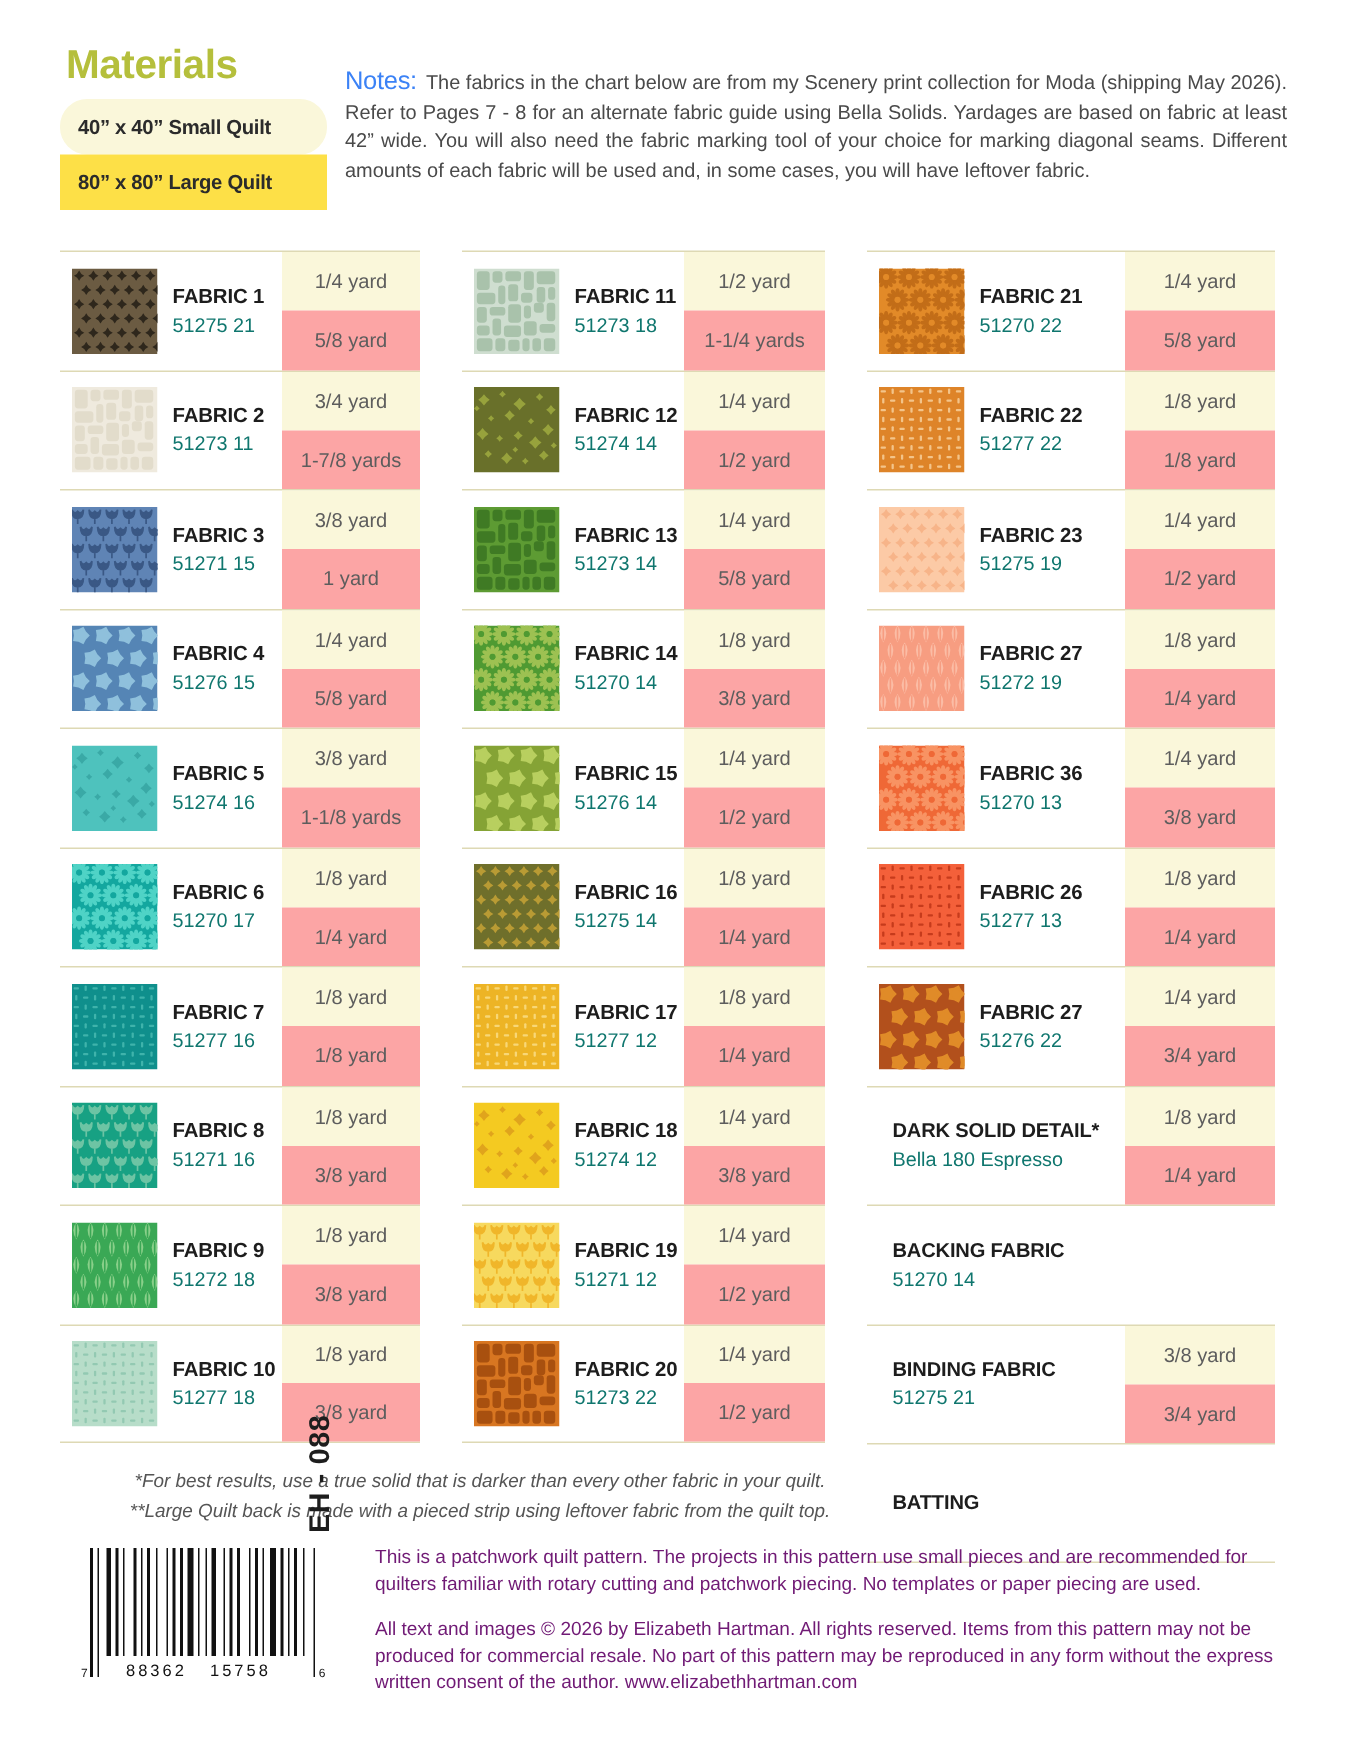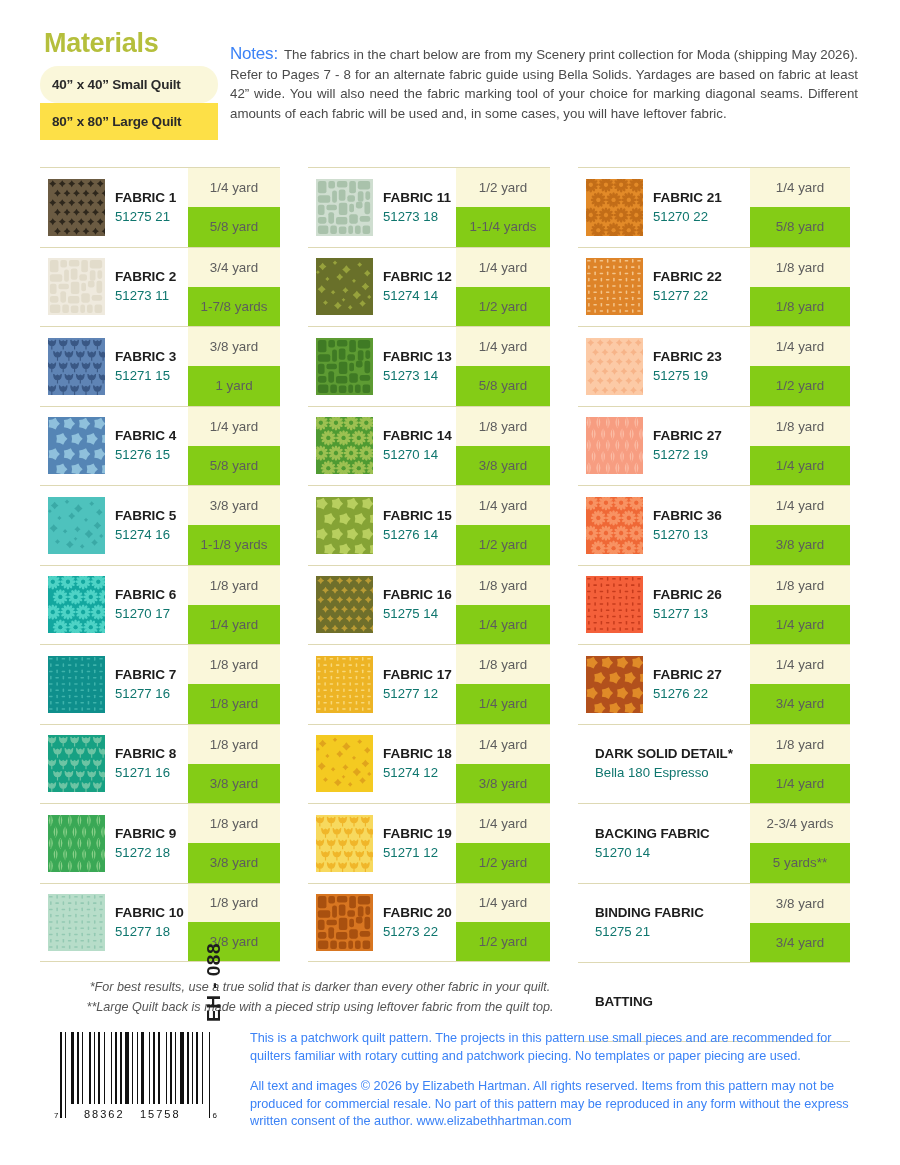--- a/index.html
+++ b/index.html
@@ -70,21 +70,21 @@
   .fleft.noswatch{padding-left:17px;}
   .fleft.noswatch .fname{font-size:13.4px;}
 
   .fyard{flex:0 0 auto;display:flex;flex-direction:column;}
   .fyard .y{
     display:flex;align-items:center;justify-content:center;
     font-size:13.4px;color:#5d5d5d;height:39.75px;box-sizing:border-box;
     text-align:center;white-space:nowrap;
   }
   .fyard .y.small{background:#faf7da;}
-  .fyard .y.large{background:#84cc16;}
+  .fyard .y.large{background:#fca5a5;}
 
   .col1 .fyard{width:92px;}
   .col2 .fyard{width:94px;}
   .col3 .fyard{width:100px;}
 
   
   .footnotes{position:absolute;left:40px;top:978px;width:560px;}
   .fnote{
     font-size:12.6px;font-style:italic;color:#555;line-height:19.5px;
     text-align:center;
@@ -106,21 +106,21 @@
   .bc-a{left:24px;letter-spacing:2px;}
   .bc-b{left:80px;letter-spacing:2px;}
   .bc-white{position:absolute;background:#fff;}
   .ehcode{
     position:absolute;left:163px;top:-6px;
     font-size:19px;font-weight:bold;color:#1d1d1d;
     transform:rotate(-90deg);transform-origin:left top;
     white-space:nowrap;letter-spacing:0.5px;
   }
   .legal{flex:1 1 auto;padding-left:10px;padding-top:2px;}
-  .legal p{margin:0 0 13px 0;font-size:12.7px;line-height:17.5px;color:#3b82f6;}
+  .legal p{margin:0 0 13px 0;font-size:12.7px;line-height:17.5px;color:#701a75;}
   .legal p:last-child{margin-bottom:0;}
 </style>
 </head>
 <body>
 
 <div class="page">
 
   <div class="header">
 
     <div class="mat-col">
@@ -2369,24 +2369,20 @@
               <div class="y large">1/4 yard</div>
             </div>
           </div>
           <div class="frow">
             <div class="fleft noswatch">
               <div class="fnames">
                 <div class="fname">BACKING FABRIC</div>
                 <div class="fsku">51270 14</div>
               </div>
             </div>
-            <div class="fyard">
-              <div class="y small">2-3/4 yards</div>
-              <div class="y large">5 yards**</div>
-            </div>
           </div>
           <div class="frow">
             <div class="fleft noswatch">
               <div class="fnames">
                 <div class="fname">BINDING FABRIC</div>
                 <div class="fsku">51275 21</div>
               </div>
             </div>
             <div class="fyard">
               <div class="y small">3/8 yard</div>

